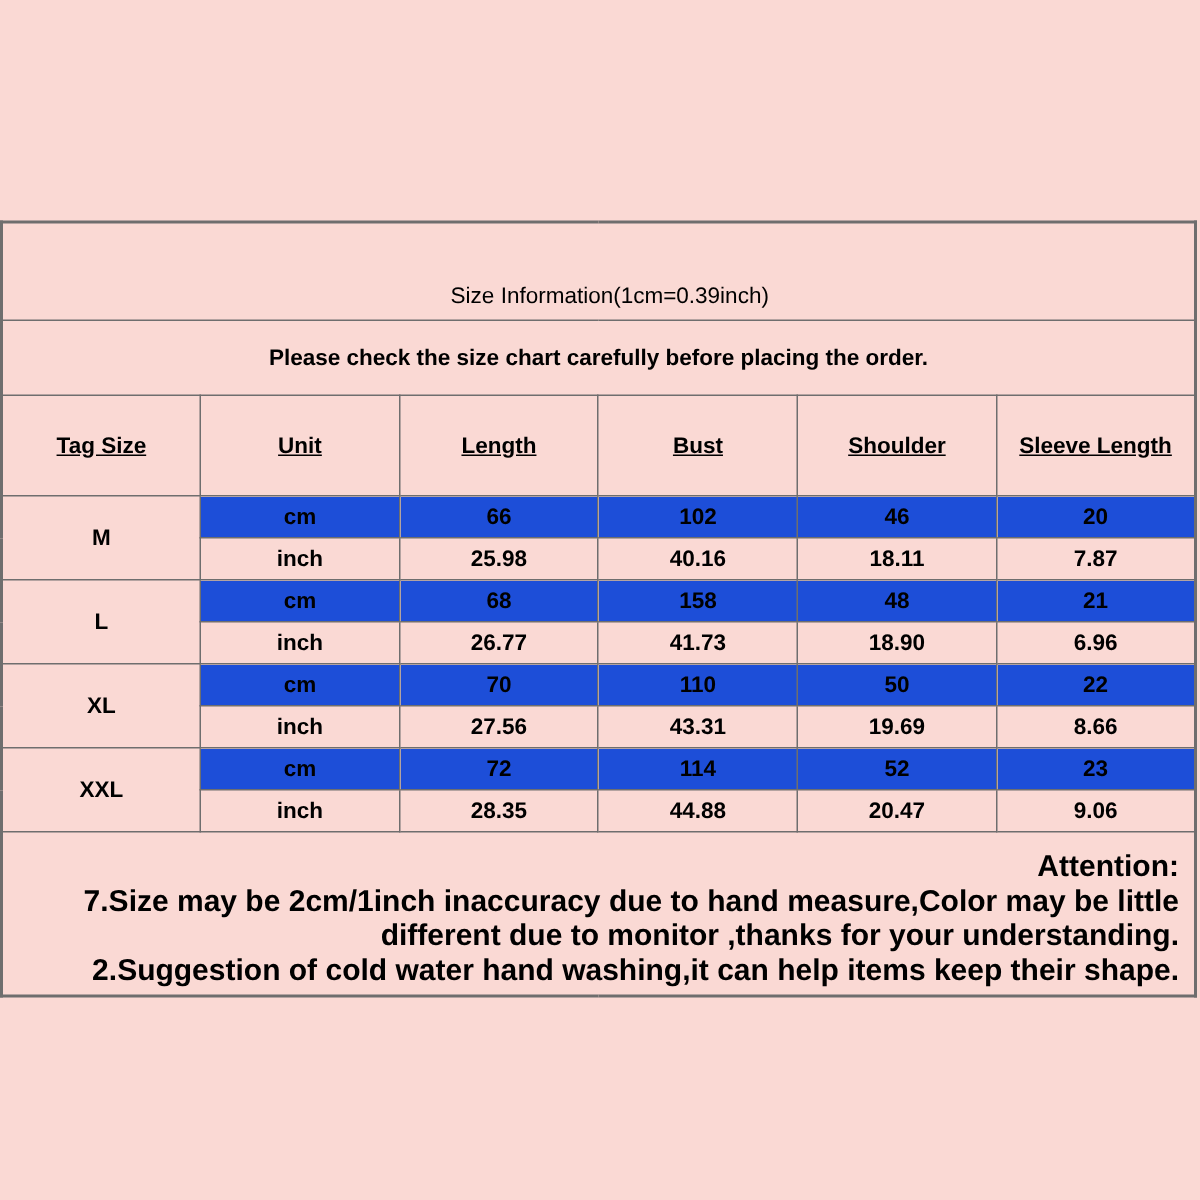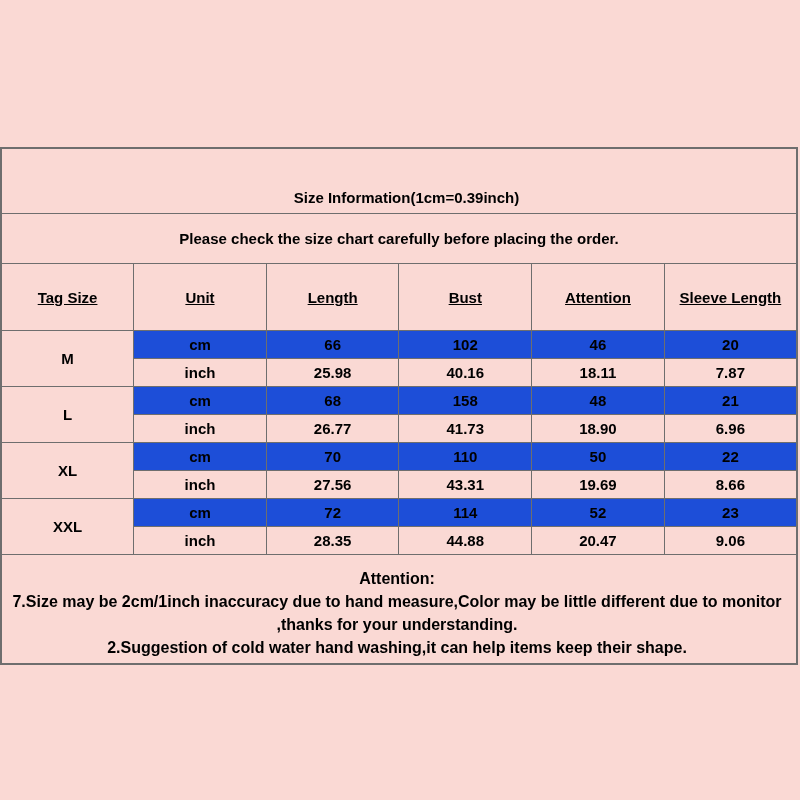--- a/index.html
+++ b/index.html
@@ -32,21 +32,21 @@
     text-align: center;
     vertical-align: middle;
     padding: 0;
     overflow: hidden;
     white-space: nowrap;
   }
   tr.row-title td {
     height: 57px;
     vertical-align: bottom;
     padding-bottom: 7px;
-    font-weight: bold;
+    font-weight: normal;
     padding-left: 15px;
   }
   tr.row-subtitle td {
     height: 49px;
   }
   tr.row-header th {
     height: 66px;
     font-weight: bold;
     text-decoration: underline;
   }
@@ -55,46 +55,46 @@
   }
   tr.row-data td.white-cell {
     background: #1d4ed8;
   }
   td.tag-cell {
     font-weight: bold;
     font-size: 16px;
   }
   tr.row-attention td {
     height: 100px;
-    text-align: center;
+    text-align: right;
     vertical-align: bottom;
     white-space: normal;
     padding: 4px 10px 4px 6px;
     line-height: 23px;
-    font-size: 16px;
+    font-size: 20px;
   }
   .attention-line { display: block; }
 </style>
 </head>
 <body>
 
 <table class="size-table">
   <tbody>
       <tr class="row-title">
     <td colspan="6">Size Information(1cm=0.39inch)</td>
   </tr>
   <tr class="row-subtitle">
     <td colspan="6">Please check the size chart carefully before placing the order.</td>
   </tr>
   <tr class="row-header">
     <th>Tag Size</th>
     <th>Unit</th>
     <th>Length</th>
     <th>Bust</th>
-    <th>Attention</th>
+    <th>Shoulder</th>
     <th>Sleeve Length</th>
   </tr>
 
   <tr class="row-data">
     <td rowspan="2" class="tag-cell">M</td>
     <td class="white-cell">cm</td>
     <td class="white-cell">66</td>
     <td class="white-cell">102</td>
     <td class="white-cell">46</td>
     <td class="white-cell">20</td>

